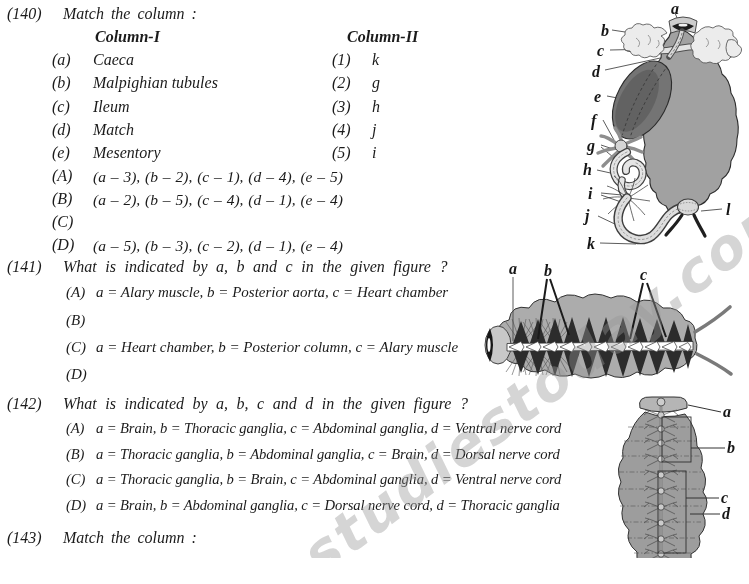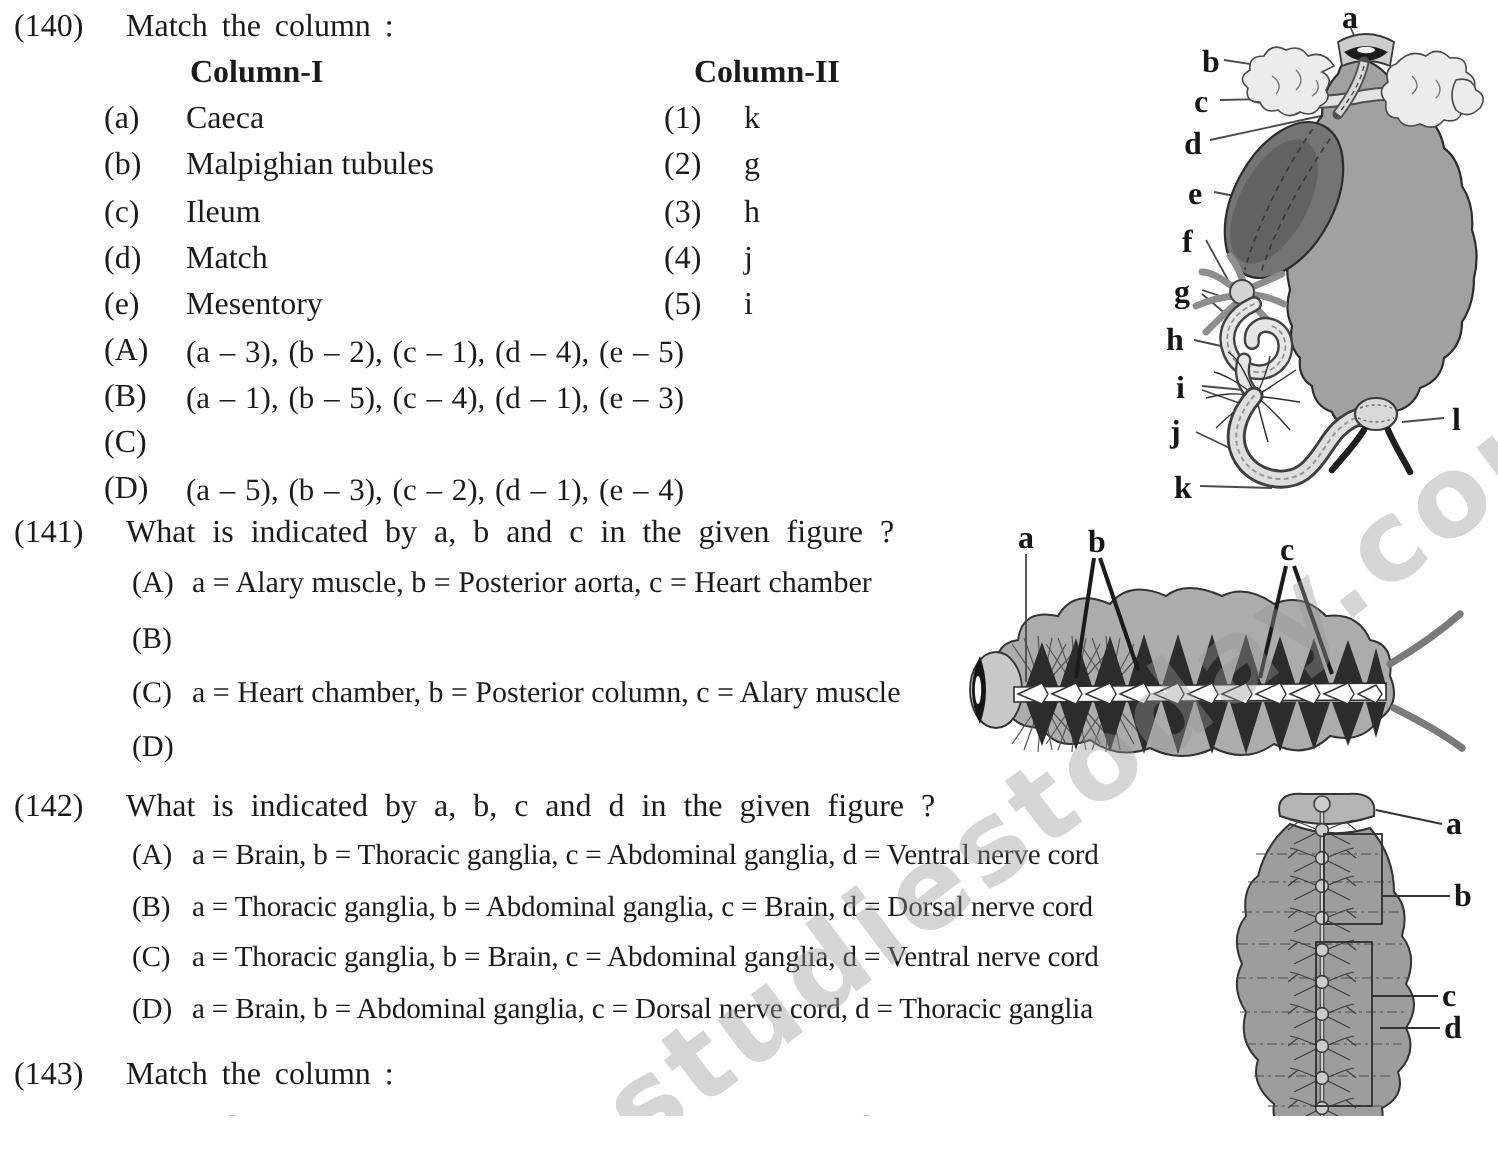--- a/index.html
+++ b/index.html
@@ -1,18 +1,18 @@
 <!DOCTYPE html>
 <html><head>
 <meta charset="utf-8">
 <style>
   html,body { margin:0; padding:0; background:#ffffff; }
   .page {
     position:relative; width:749px; height:558px; background:#fff;
-    font-family:"Liberation Serif", serif; color:#1b1b1b; overflow:hidden;
+    font-family:"Liberation Serif", serif; color:#1b1b1b; overflow:hidden;font-style:italic;
   }
   .t { position:absolute; white-space:nowrap; font-size:16px; line-height:1.15; z-index:2; }
   .b { font-weight:bold; }
   .ws2 { word-spacing:3px; }
   .ws4 { word-spacing:4.5px; }
   .mt { font-size:15.5px; word-spacing:1px; }
   .o141 { font-size:15px; }
   .o142 { font-size:14.6px; letter-spacing:-0.1px; }
   .fig { position:absolute; z-index:1; }
   .wm {
@@ -56,21 +56,21 @@
   <span class="t" style="left:372px;top:121px">j</span>
 
   <span class="t" style="left:52px;top:144px">(e)</span>
   <span class="t" style="left:93px;top:144px">Mesentory</span>
   <span class="t" style="left:332px;top:144px">(5)</span>
   <span class="t" style="left:372px;top:144px">i</span>
 
   <span class="t" style="left:52px;top:167px">(A)</span>
   <span class="t mt" style="left:93px;top:168px">(a – 3), (b – 2), (c – 1), (d – 4), (e – 5)</span>
   <span class="t" style="left:52px;top:190px">(B)</span>
-  <span class="t mt" style="left:93px;top:191px">(a – 1), (b – 5), (c – 4), (d – 1), (e – 3)</span>
+  <span class="t mt" style="left:93px;top:191px">(a – 2), (b – 5), (c – 4), (d – 1), (e – 4)</span>
   <span class="t" style="left:52px;top:213px">(C)</span>
   <span class="t" style="left:52px;top:236px">(D)</span>
   <span class="t mt" style="left:93px;top:237px">(a – 5), (b – 3), (c – 2), (d – 1), (e – 4)</span>
 
   <span class="t" style="left:7px;top:258px">(141)</span>
   <span class="t ws4" style="left:63px;top:258px">What is indicated by a, b and c in the given figure ?</span>
 
   <span class="t o141" style="left:66px;top:284px">(A)</span>
   <span class="t o141" style="left:96px;top:284px">a = Alary muscle, b = Posterior aorta, c = Heart chamber</span>
   <span class="t o141" style="left:66px;top:312px">(B)</span>

